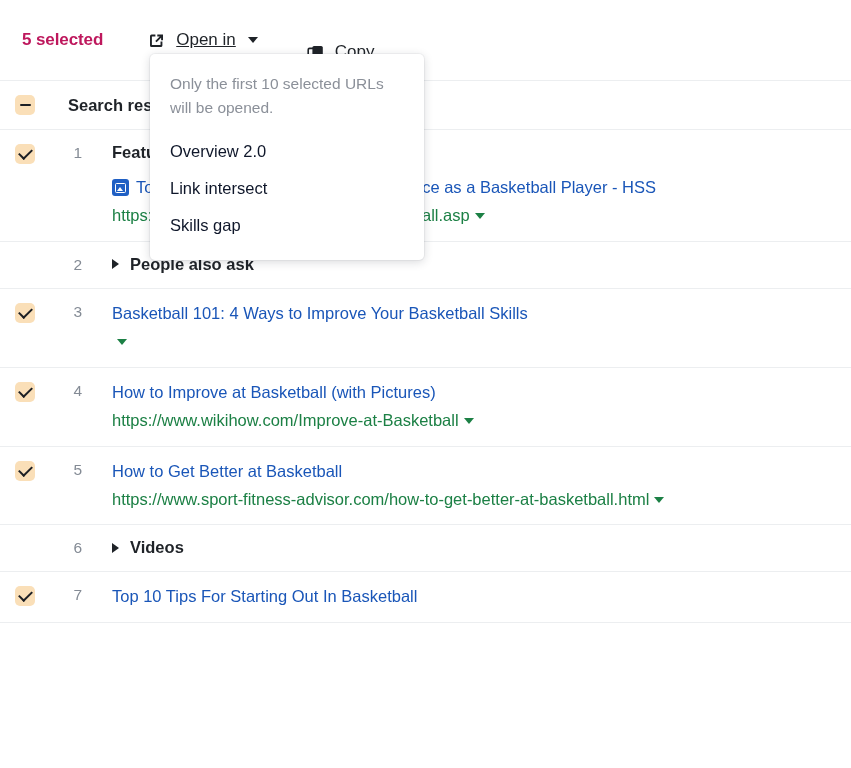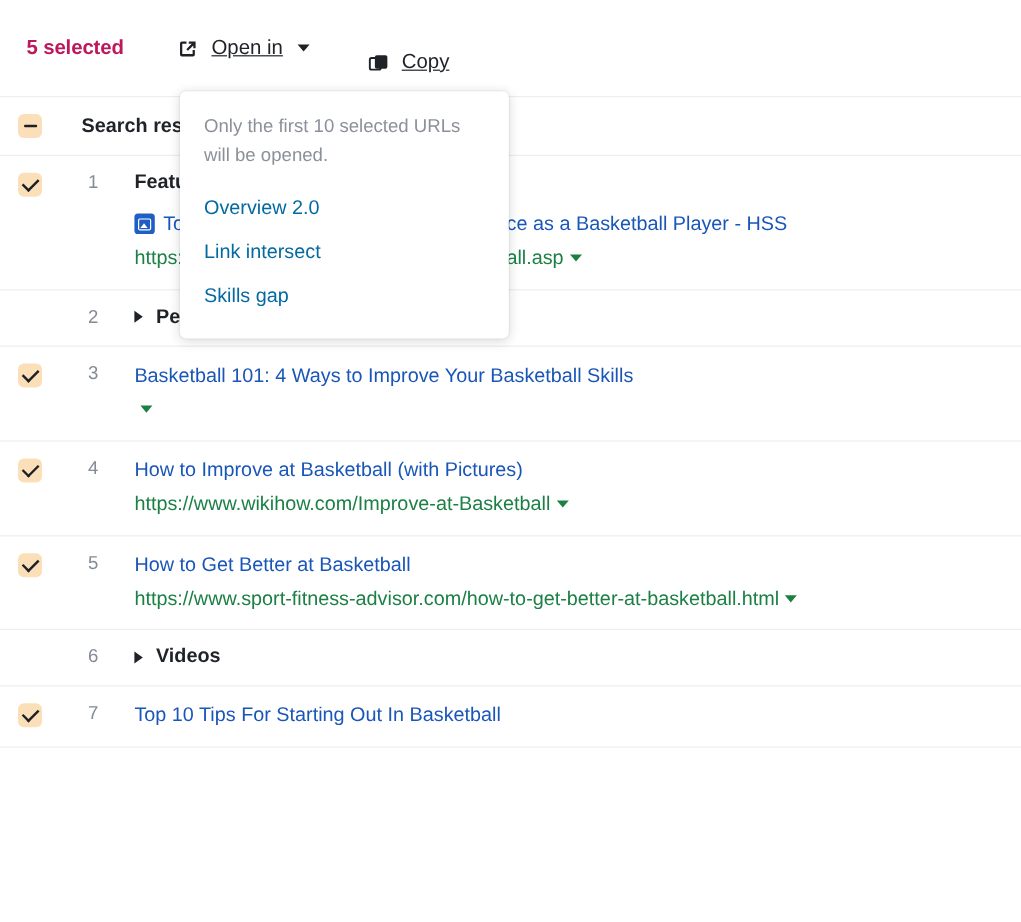--- a/index.html
+++ b/index.html
@@ -65,38 +65,38 @@
     border-right: 5.5px solid transparent;
     border-top: 6.5px solid #1f2328;
     margin-left: 2px;
     display: inline-block;
   }
 
   
   .popup {
     position: absolute;
     left: 150px;
-    top: 76px;
+    top: 54px;
     width: 274px;
     background: #ffffff;
     border-radius: 5px;
     box-shadow: 0 2px 10px rgba(22,28,40,0.17), 0 0 0 1px rgba(22,28,40,0.045);
     z-index: 50;
     padding: 18px 0 16px 0;
     box-sizing: border-box;
   }
   .popup-note {
     font-size: 15.5px;
     line-height: 1.52;
     color: #8b9099;
     padding: 0 20px 14px 20px;
   }
   .popup-item {
     font-size: 16.5px;
-    color: #0369a1;
+    color: #0f172a;
     padding: 9px 20px;
     cursor: pointer;
     white-space: nowrap;
   }
 
   
   .list { position: relative; }
   .row {
     display: flex;
     align-items: flex-start;

